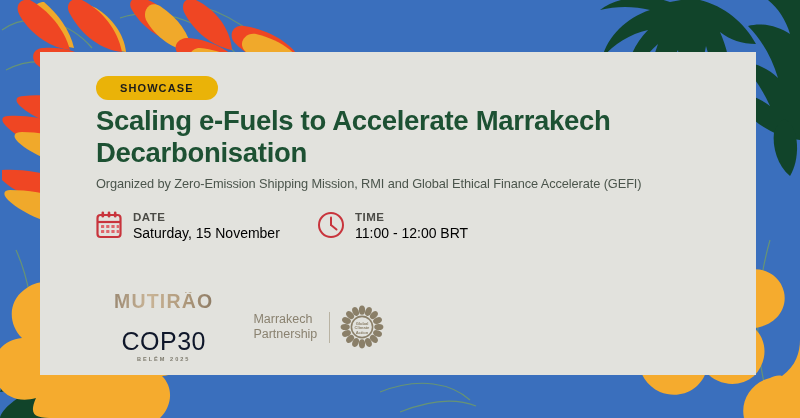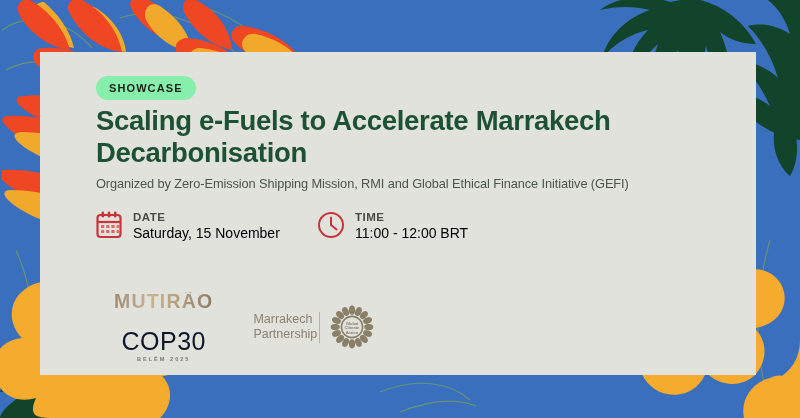--- a/index.html
+++ b/index.html
@@ -20,26 +20,26 @@
     left:40px; top:52px;
     width:716px; height:323px;
     background:#e2e2dd;
     z-index:5;
   }
 
   
   .badge {
     position:absolute;
     left:56px; top:24px;
-    background:#86efac;
+    background:#eab308;
     color:#1d1d1b;
     font-size:11px;
     font-weight:bold;
     letter-spacing:1.1px;
-    padding:6px 13px;
+    padding:6px 24px;
     border-radius:14px;
   }
 
   
   .title {
     position:absolute;
     left:56px; top:53px;
     width:620px;
     color:#1d5133;
     font-size:27.5px;
@@ -99,21 +99,21 @@
   .logo-belem {
     font-size:5.6px; font-weight:bold;
     letter-spacing:2px; color:#7d7a6d;
     margin-top:3px;
   }
 
   .logo-mp { display:flex; align-items:center; gap:10px; }
   .mp-text {
     font-size:12.5px; color:#8a8270;
     line-height:1.22;
-    padding-right:2px;
+    padding-right:12px;
     border-right:1px solid #b9b3a3;
   }
   .mp-emblem { width:44px; height:44px; }
 </style>
 </head>
 <body>
 
 <div class="poster">
 
   <svg class="bg-svg" viewBox="0 0 800 418">
@@ -204,21 +204,21 @@
 
   <div class="card">
 
     <div class="badge">SHOWCASE</div>
 
     <div class="title">
       <span>Scaling e-Fuels to Accelerate Marrakech</span><br>
       <span>Decarbonisation</span>
     </div>
 
-    <div class="organizer">Organized by Zero-Emission Shipping Mission, RMI and Global Ethical Finance Initiative (GEFI)</div>
+    <div class="organizer">Organized by Zero-Emission Shipping Mission, RMI and Global Ethical Finance Accelerate (GEFI)</div>
 
     <div class="meta-row">
 
       <div class="meta-item date">
         <svg class="meta-icon" viewBox="0 0 28 30">
           <rect x="2.5" y="5" width="23" height="22" rx="3" fill="none" stroke="#c8343c" stroke-width="2.2"></rect>
           <line x1="2.5" y1="12" x2="25.5" y2="12" stroke="#c8343c" stroke-width="2.2"></line>
           <rect x="6.5" y="1.5" width="2.6" height="6" rx="1.3" fill="#c8343c"></rect>
           <rect x="12.7" y="1.5" width="2.6" height="6" rx="1.3" fill="#c8343c"></rect>
           <rect x="18.9" y="1.5" width="2.6" height="6" rx="1.3" fill="#c8343c"></rect>

